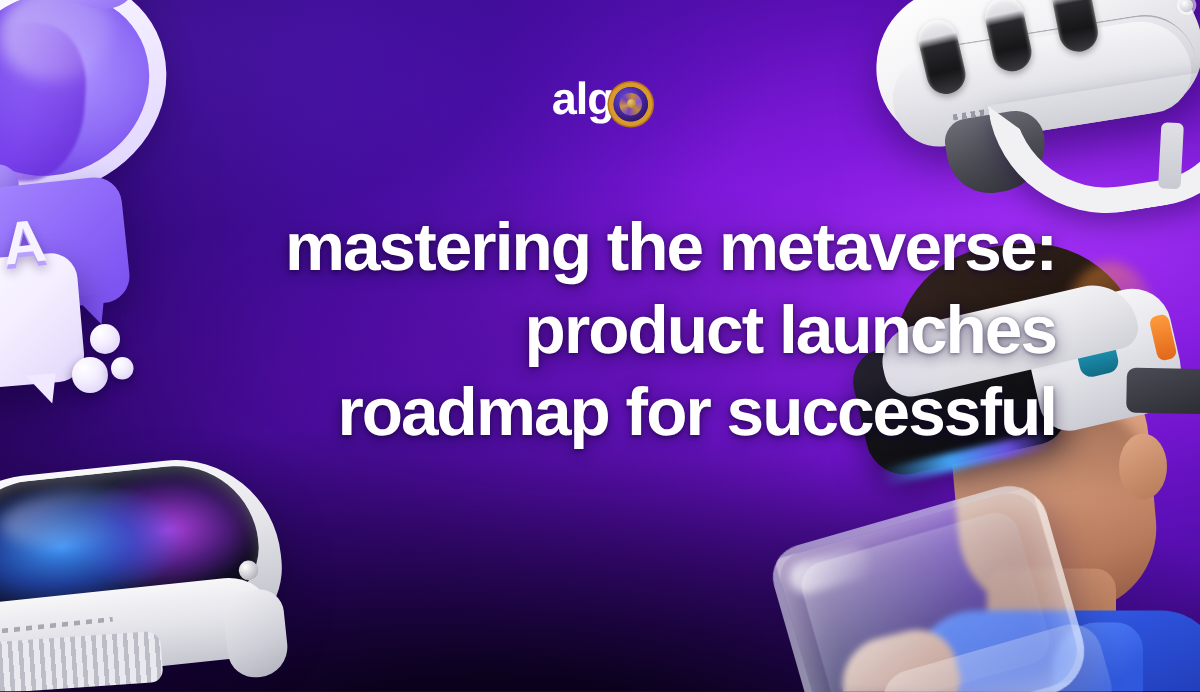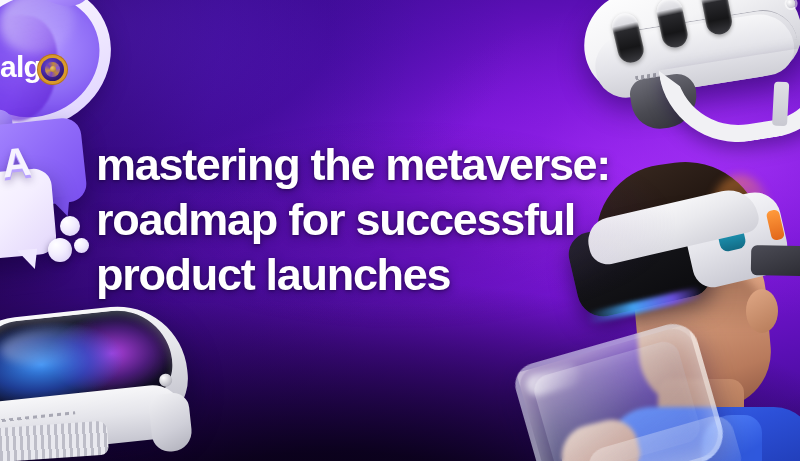--- a/index.html
+++ b/index.html
@@ -47,20 +47,21 @@
     position: absolute;
     inset: 0;
     background: radial-gradient(125% 110% at 50% 48%, rgba(0,0,0,0) 52%, rgba(0,0,0,0.42) 86%, rgba(0,0,0,0.7) 100%);
   }
 
   
   .logo {
     position: absolute;
     left: 0; right: 0;
     top: 52px;
+    text-align: center;
     z-index: 40;
     line-height: 1;
   }
   .logo-inner {
     display: inline-flex;
     align-items: center;
     font-size: 30px;
     font-weight: 700;
     letter-spacing: -0.7px;
     color: #ffffff;
@@ -99,21 +100,21 @@
     border-radius: 50%;
     background: radial-gradient(circle at 35% 30%, #f0c569, #a4701e);
   }
 
   
   .headline {
     position: absolute;
     left: 0; right: 0;
     top: 137px;
     z-index: 38;
-    text-align: left;
+    text-align: right;
     padding: 0 96px;
     box-sizing: border-box;
   }
   .headline-line {
     display: block;
     color: #ffffff;
     font-size: 45px;
     font-weight: 700;
     line-height: 55px;
     letter-spacing: -1.3px;
@@ -726,18 +727,18 @@
 
   <div class="logo">
     <span class="logo-inner">
       <span class="logo-part">alg</span>
       <span class="logo-emblem"></span>
     </span>
   </div>
 
   <div class="headline">
     <span class="headline-line">mastering the metaverse:</span>
+    <span class="headline-line">product launches</span>
     <span class="headline-line">roadmap for successful</span>
-    <span class="headline-line">product launches</span>
   </div>
 
   <div class="bg-vignette"></div>
 </div>
 
 </body></html>

